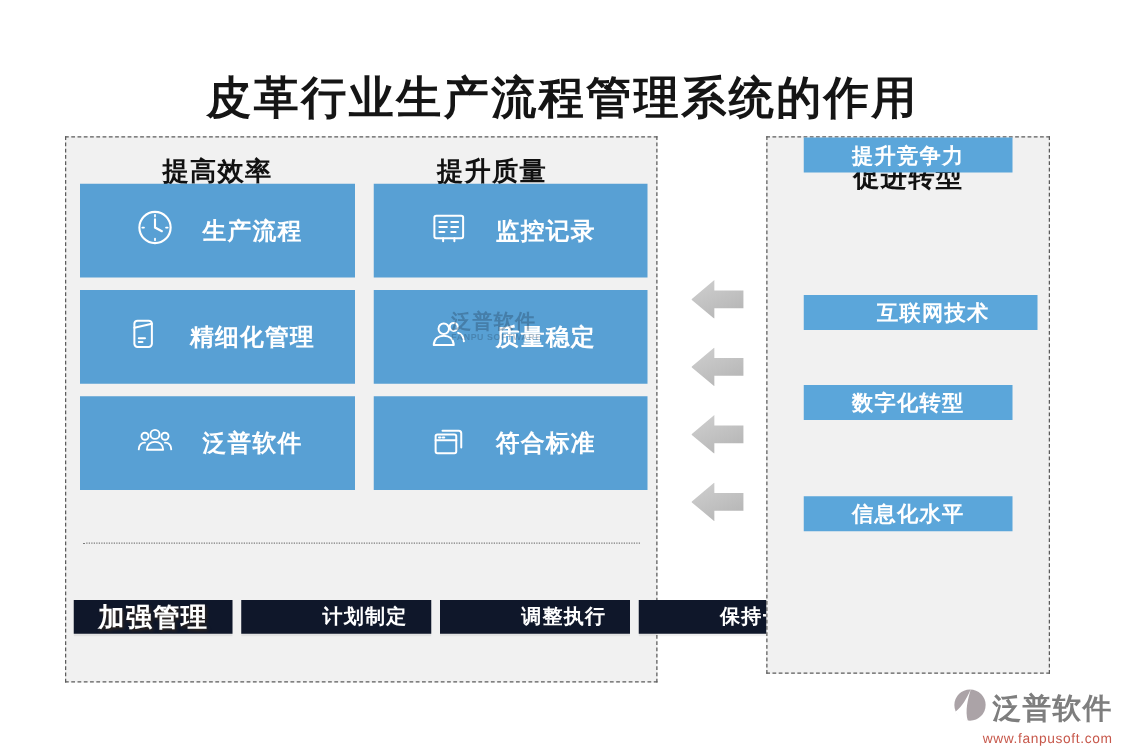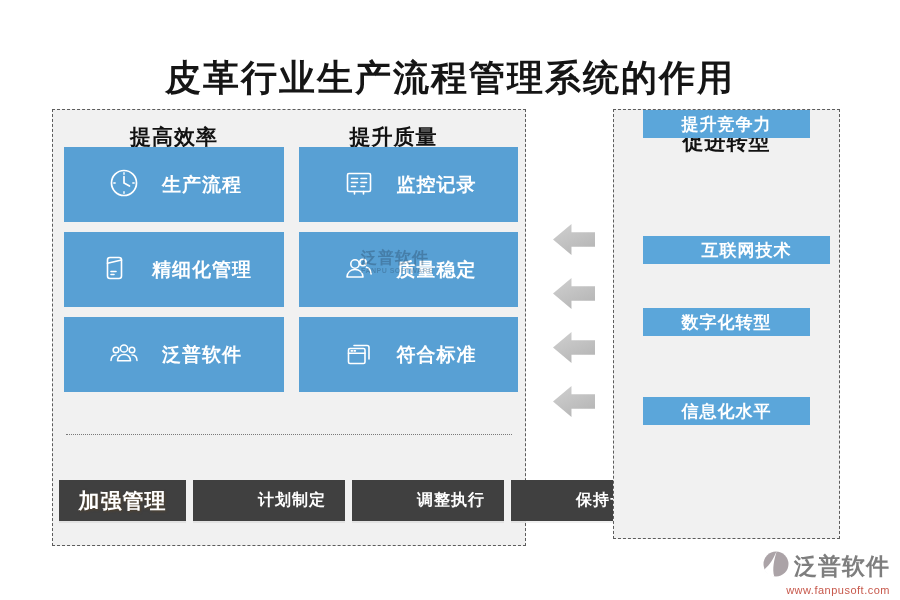--- a/index.html
+++ b/index.html
@@ -40,21 +40,21 @@
   .watermark{
     position:absolute;left:62px;top:18px;line-height:1.05;pointer-events:none;
     color:rgba(42,74,104,0.40);font-weight:700;font-size:16px;letter-spacing:1px;
   }
   .watermark .wm-sub{display:block;font-size:7px;letter-spacing:.5px;color:rgba(42,74,104,0.32);}
   
   .divider{position:absolute;top:324px;left:13px;width:446px;border-top:1px dotted #7a7a7a;}
   
   .btn-row{position:absolute;top:370px;left:6px;display:flex;gap:7px;}
   .obtn{
-    background:#404040;color:#fff;height:41px;display:flex;align-items:center;
+    background:#0f172a;color:#fff;height:27px;display:flex;align-items:center;
     justify-content:center;font-weight:700;font-size:16px;letter-spacing:1px;
     box-shadow:0 2px 0 rgba(0,0,0,0.06);
   }
   .obtn.w1{width:127px;font-size:21px;text-shadow:1px 1px 3px rgba(120,70,0,0.35);}
   .obtn.w2{width:106px;padding-left:46px;}
   
   .right-header{
     position:absolute;top:18px;left:0;width:100%;text-align:center;
     font-family:"Liberation Serif","DejaVu Serif",serif;
     font-size:21px;font-weight:700;color:#111;letter-spacing:1px;

